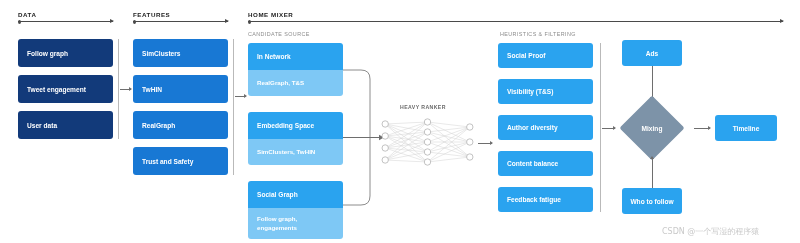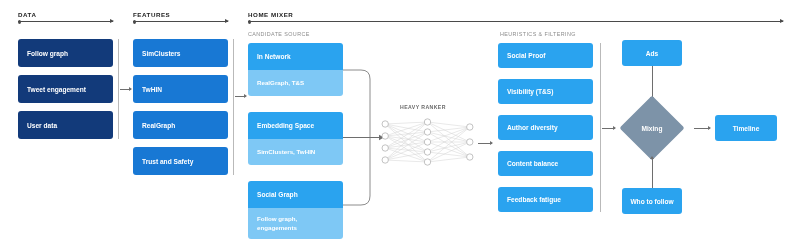--- a/index.html
+++ b/index.html
@@ -302,14 +302,15 @@
   <div class="varrow up" style="left:652px;top:157px;height:31px;"></div>
   <div class="box lblue center" style="left:622px;top:188px;width:60px;height:26px;">
       <span>Who to follow</span>
     </div>
 
   <div class="harrow" style="left:694px;top:128px;width:16px;"></div>
   <div class="box lblue center" style="left:715px;top:115px;width:62px;height:26px;">
       <span>Timeline</span>
     </div>
 
+  <div class="watermark" style="left:662px;top:226px;">CSDN @一个写湿的程序猿</div>
 
 </div>
 
 </body></html>

